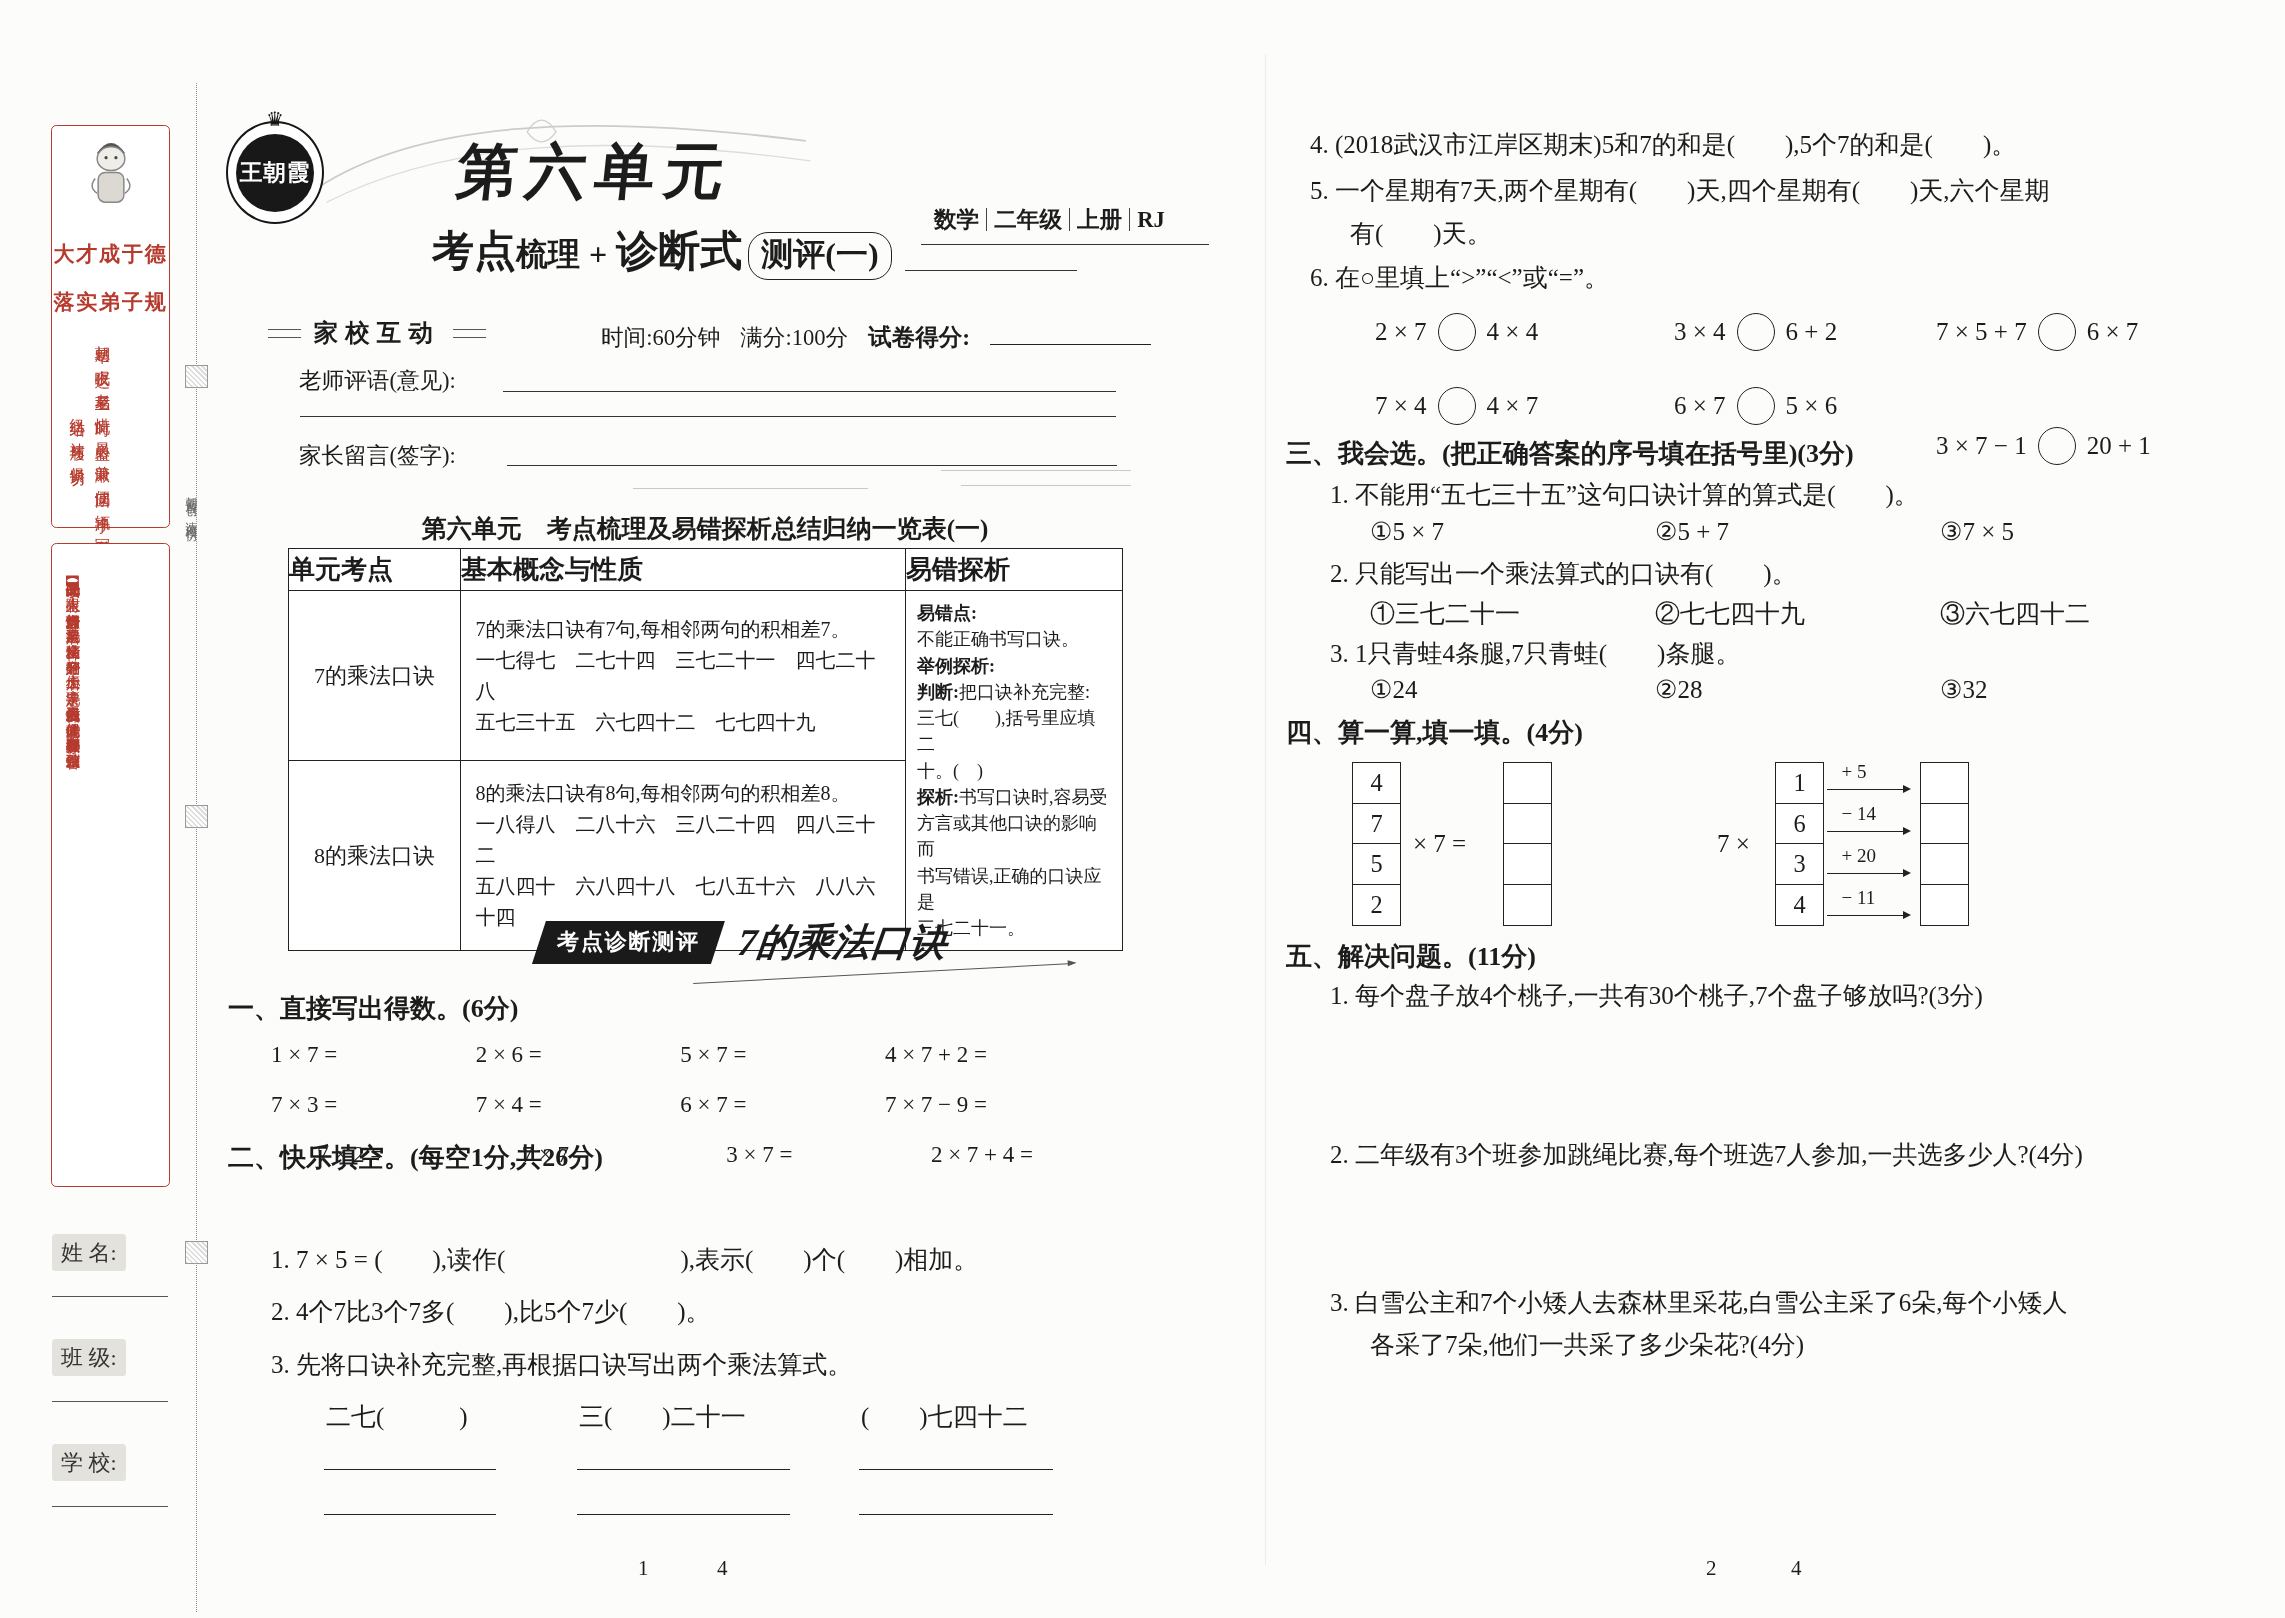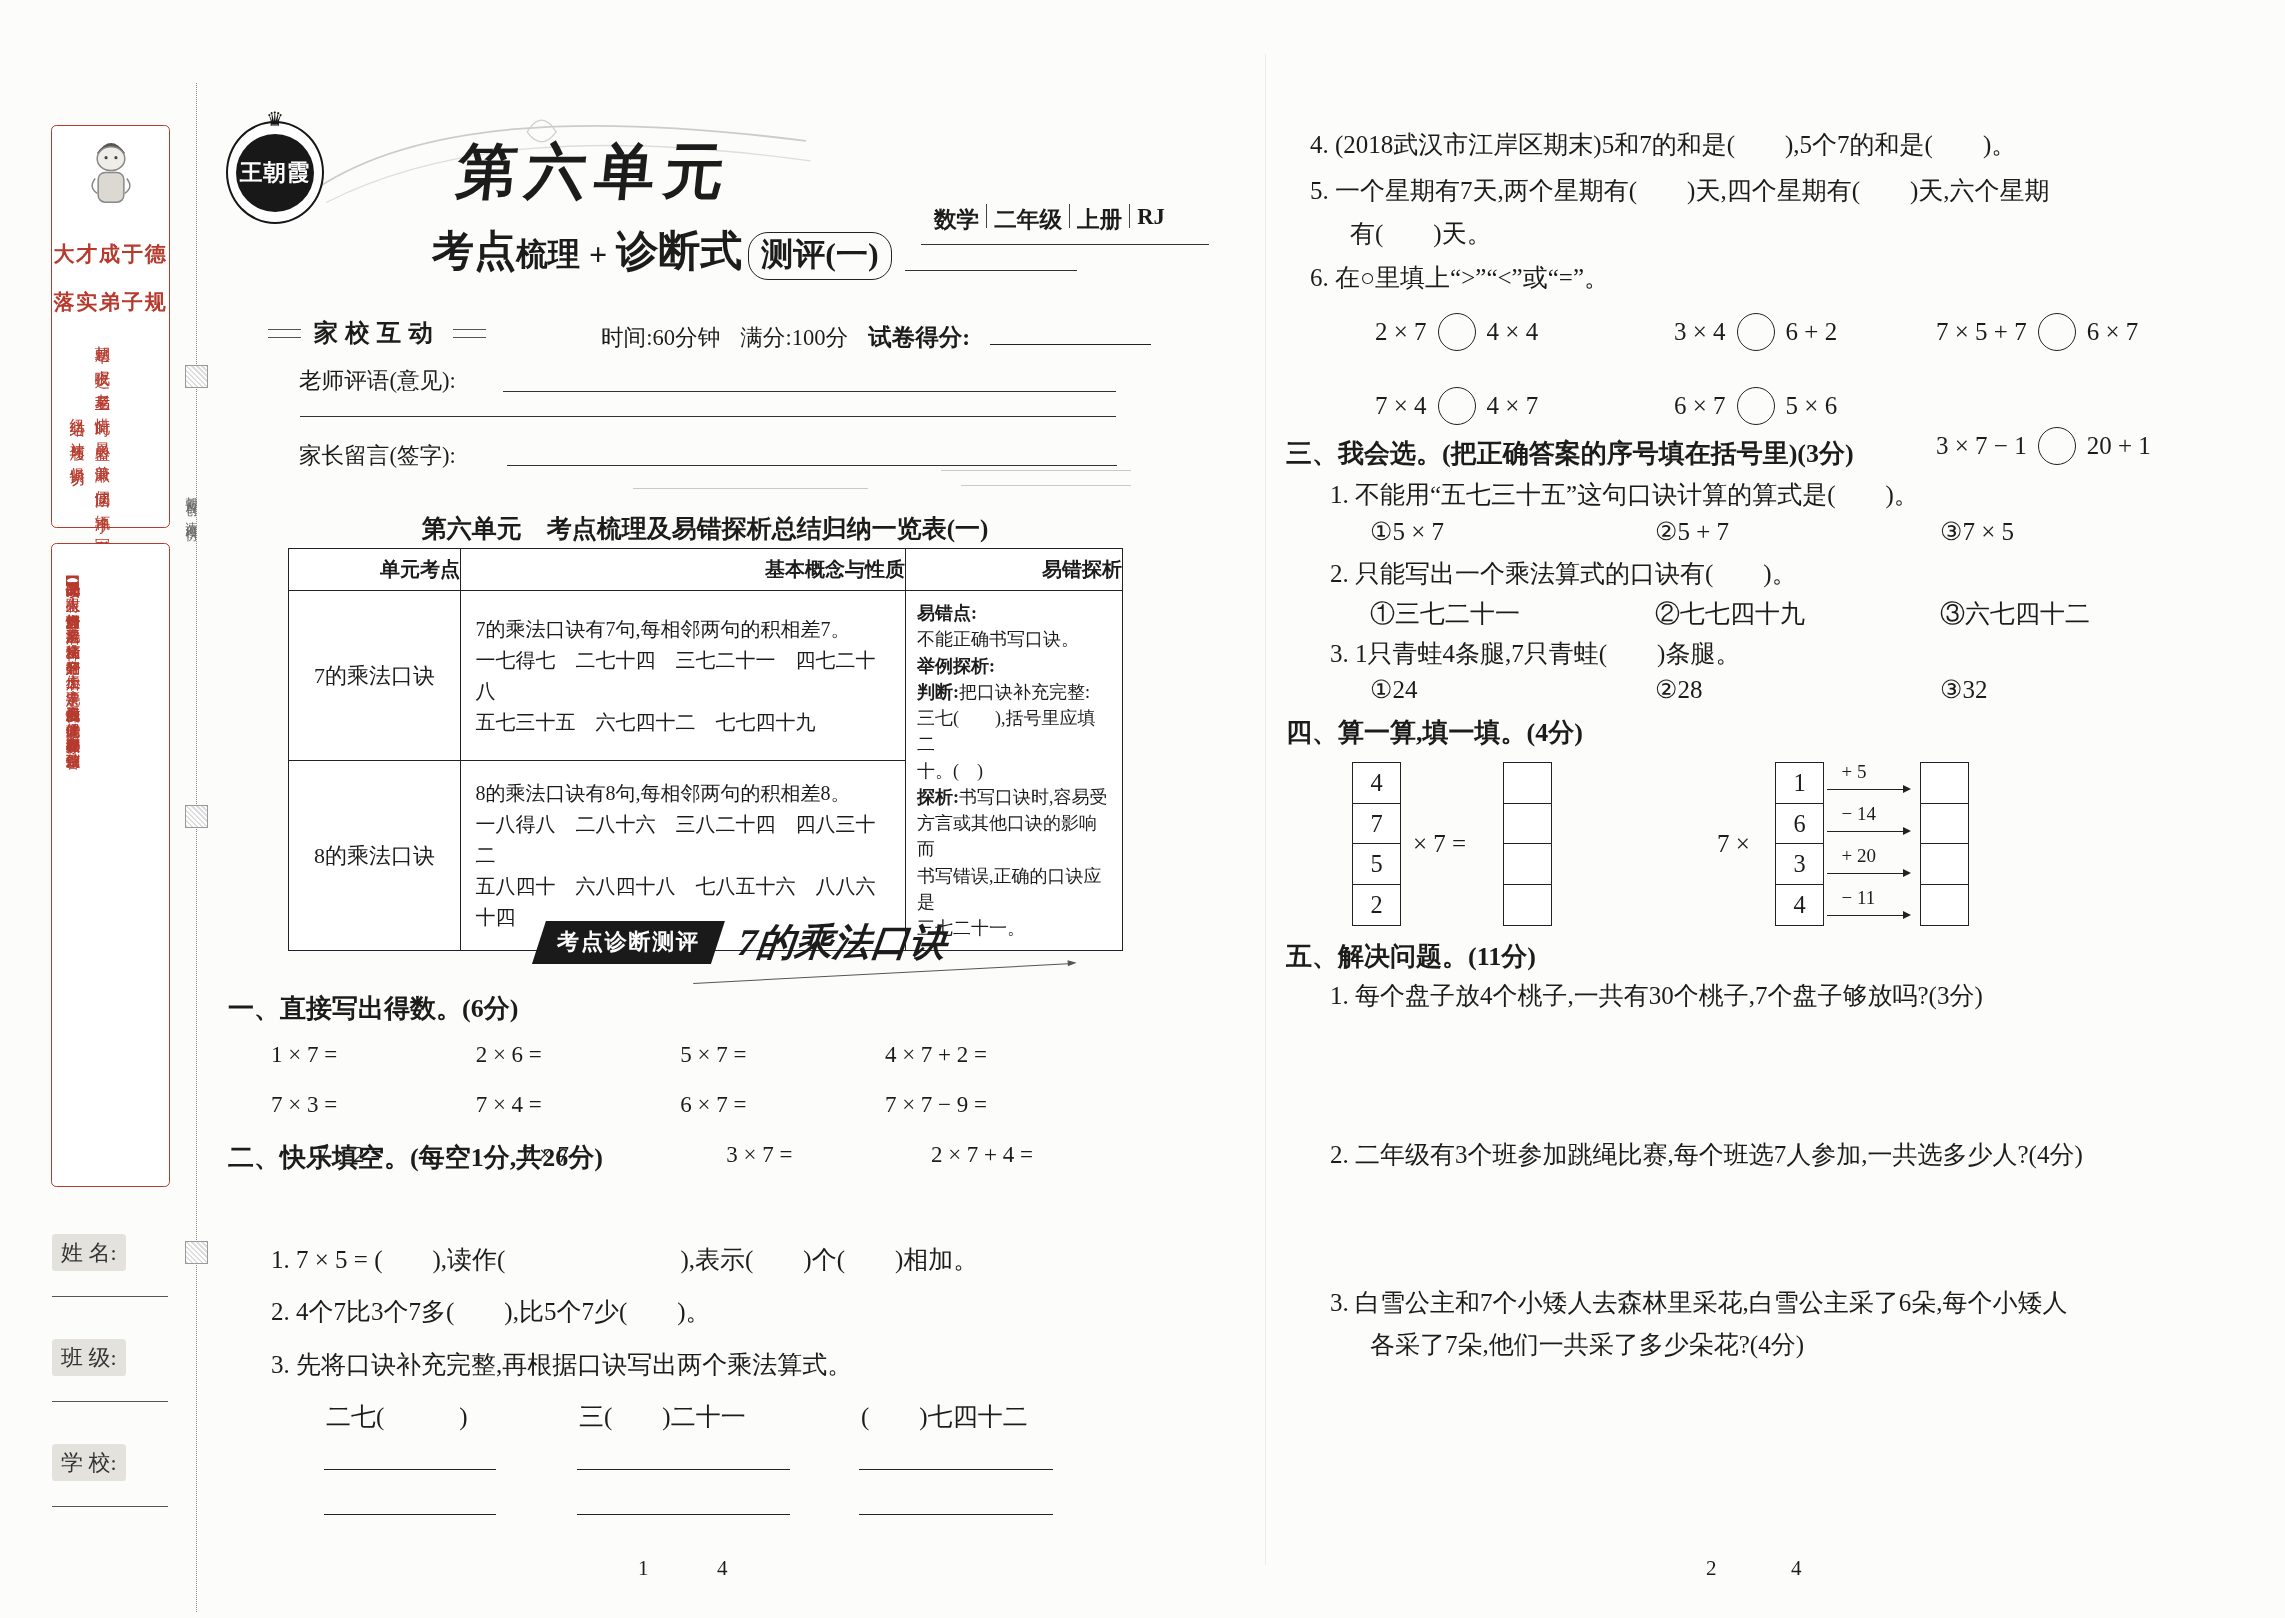--- a/index.html
+++ b/index.html
@@ -33,33 +33,33 @@
   .logo-disc { width:78px; height:78px; border-radius:50%; background:#181818; color:#fff; display:flex; align-items:center;
                justify-content:center; font-weight:bold; font-size:22.6px; letter-spacing:0.9px; }
   .crown { position:absolute; top:-16.3px; left:50%; transform:translateX(-50%); font-size:20px; color:#161616;
            font-family:"DejaVu Sans", sans-serif; }
   .unit-title { position:absolute; left:457px; top:132px; font-size:60px; font-weight:bold; letter-spacing:9px;
                 transform:skewX(-6deg); }
   .subtitle { position:absolute; left:432px; top:223px; display:flex; align-items:baseline; }
   .sub-big { font-size:42px; font-weight:bold; }
   .sub-sm  { font-size:32px; font-weight:bold; }
   .sub-box { border:1.8px solid #222; border-radius:20px; padding:0 12.7px 1.8px; }
-  .edition { position:absolute; left:934px; top:204px; display:flex; gap:7px; font-size:22.6px; font-weight:bold; }
+  .edition { position:absolute; left:934px; top:204px; display:flex; align-items:center; gap:7px; font-size:22.6px; font-weight:bold; }
   .vsep { width:0; height:23.5px; border-left:1.4px solid #444; }
 
   .badge-wrap { position:absolute; left:268px; top:317px; display:flex; align-items:center; gap:12.7px; }
   .deco-lines { width:33px; height:9px; border-top:1.4px solid #555; border-bottom:1.4px solid #555; }
   .badge-text { font-size:24.4px; font-weight:bold; letter-spacing:7.2px; }
   .info-row { position:absolute; left:601px; top:318px; display:flex; align-items:baseline; gap:20px; }
 
   
   .tbl-title { position:absolute; left:288px; top:512px; width:834px; text-align:center; font-size:25px; font-weight:bold; }
   table.summary { position:absolute; left:288px; top:548px; width:834px; border-collapse:collapse; table-layout:fixed; background:#fff; }
   table.summary th, table.summary td { border:1.4px solid #222; }
-  table.summary th { font-size:20px; font-weight:bold; height:42px; text-align:right; }
+  table.summary th { font-size:26px; font-weight:bold; height:42px; text-align:left; }
   td.pt { text-align:center; font-size:22px; }
   td.cc { font-size:20px; line-height:1.55; padding:11px 14.5px; }
   td.an { font-size:18px; line-height:1.46; padding:9px 11px; vertical-align:top; }
   tr.r1 { height:159px; } tr.r2 { height:150px; }
 
   
   .banner { position:absolute; left:539px; top:917px; display:flex; align-items:center; }
   .tag { background:#1a1a1a; transform:skewX(-18deg); padding:6.3px 18px; display:inline-block; }
   .tag-in { display:inline-block; transform:skewX(18deg); color:#fff; font-size:22px; font-weight:bold; letter-spacing:1.8px; }
   .topic { font-size:38px; font-weight:bold; font-style:italic; margin-left:20px; transform:skewX(-6deg); }

